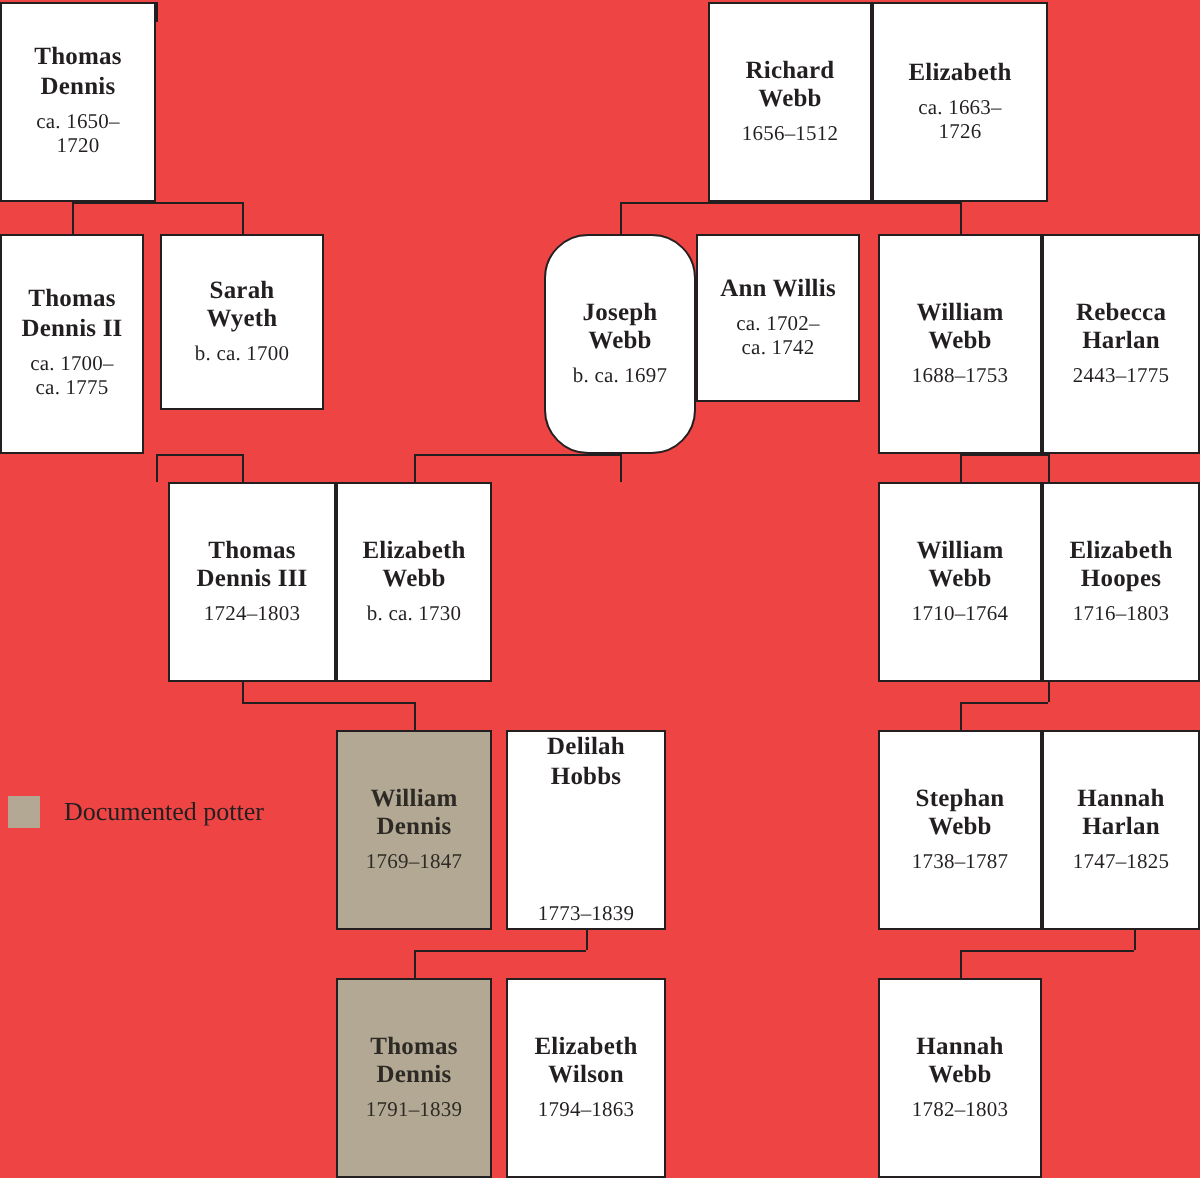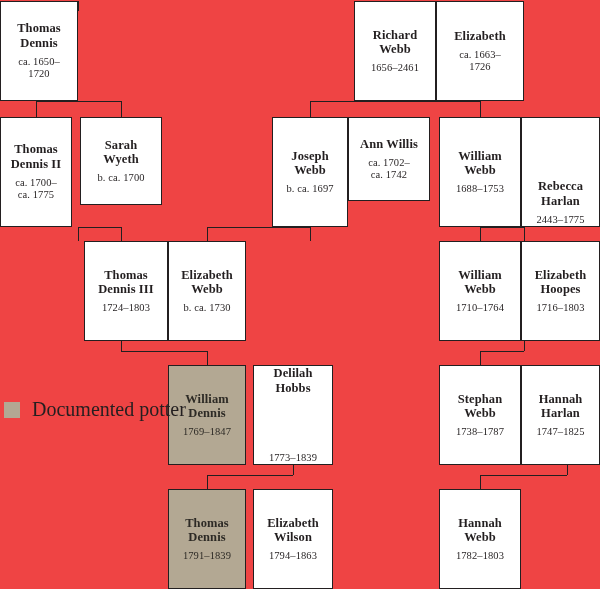--- a/index.html
+++ b/index.html
@@ -60,21 +60,21 @@
     align-items: center;
     z-index: 4;
   }
   .legend-swatch {
     width: 16px;
     height: 16px;
     background: #b3a893;
   }
   .legend-label {
     margin-left: 12px;
-    font-size: 20px;
+    font-size: 13px;
     color: #231f20;
     font-family: "Liberation Serif", serif;
   }
 </style>
 </head>
 <body>
 
 <div id="chart">
 
   <div class="line vline" style="left:78px; top:1px; height:10px;"></div>
@@ -118,54 +118,54 @@
   <div class="line hline" style="left:250px; top:413px; width:0px;"></div>
 
   <div class="node" style="left:0px; top:1px; width:78px; height:100px;">
     <div class="nm">Thomas<br>Dennis</div>
     <div class="dt">ca. 1650–<br>1720</div>
   </div>
 
 
   <div class="node" style="left:354px; top:1px; width:82px; height:100px;">
     <div class="nm">Richard<br>Webb</div>
-    <div class="dt">1656–2461</div>
+    <div class="dt">1656–1512</div>
   </div>
 
   <div class="node" style="left:436px; top:1px; width:88px; height:100px;">
     <div class="nm">Elizabeth</div>
     <div class="dt">ca. 1663–<br>1726</div>
   </div>
 
   <div class="node" style="left:0px; top:117px; width:72px; height:110px;">
     <div class="nm">Thomas<br>Dennis II</div>
     <div class="dt">ca. 1700–<br>ca. 1775</div>
   </div>
 
   <div class="node" style="left:80px; top:117px; width:82px; height:88px;">
     <div class="nm">Sarah<br>Wyeth</div>
     <div class="dt">b. ca. 1700</div>
   </div>
 
-  <div class="node" style="left:272px; top:117px; width:76px; height:110px;">
+  <div class="node" style="left:272px; top:117px; width:76px; height:110px;border-radius:22px;">
     <div class="nm">Joseph<br>Webb</div>
     <div class="dt">b. ca. 1697</div>
   </div>
 
   <div class="node" style="left:348px; top:117px; width:82px; height:84px;">
     <div class="nm">Ann Willis</div>
     <div class="dt">ca. 1702–<br>ca. 1742</div>
   </div>
 
   <div class="node" style="left:439px; top:117px; width:82px; height:110px;">
     <div class="nm">William<br>Webb</div>
     <div class="dt">1688–1753</div>
   </div>
 
-  <div class="node" style="left:521px; top:117px; width:79px; height:110px;justify-content:flex-end;">
+  <div class="node" style="left:521px; top:117px; width:79px; height:110px;">
     <div class="nm">Rebecca<br>Harlan</div>
     <div class="dt">2443–1775</div>
   </div>
 
   <div class="node" style="left:84px; top:241px; width:84px; height:100px;">
     <div class="nm">Thomas<br>Dennis III</div>
     <div class="dt">1724–1803</div>
   </div>
 
   <div class="node" style="left:168px; top:241px; width:78px; height:100px;">

